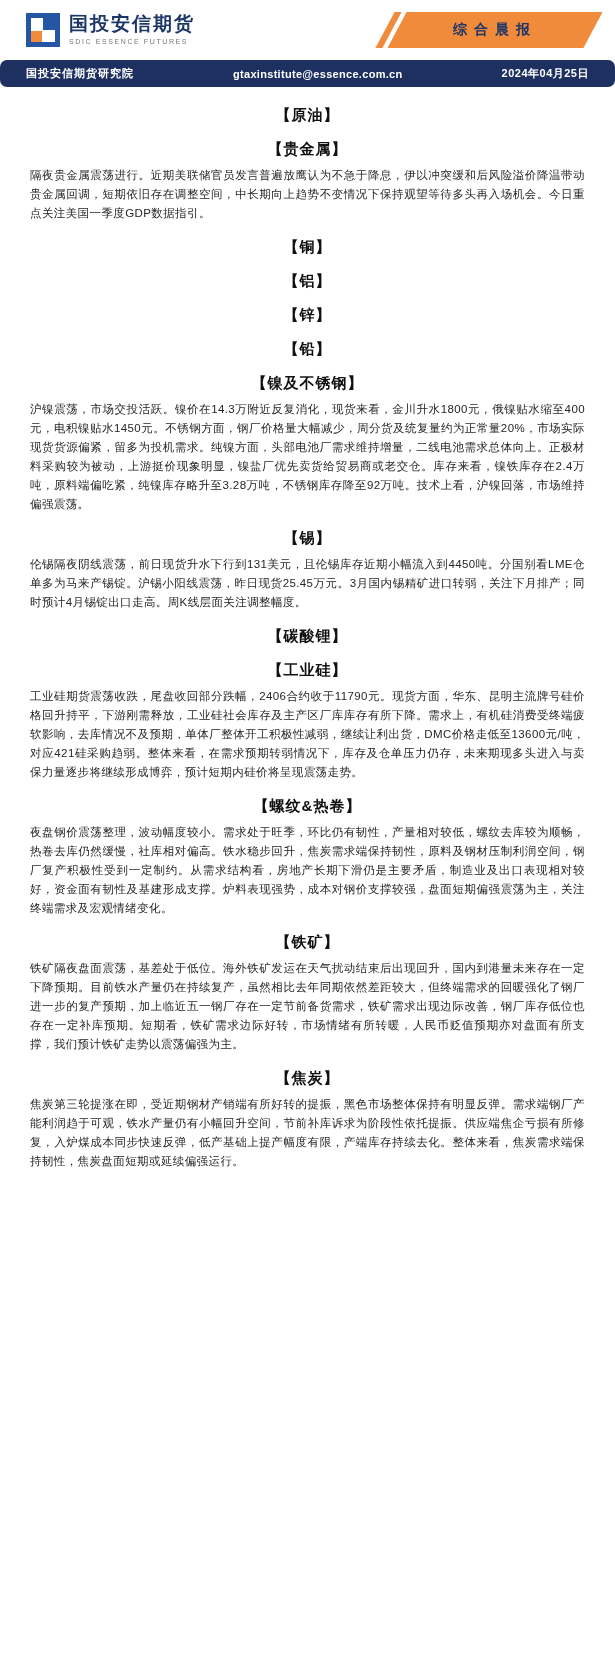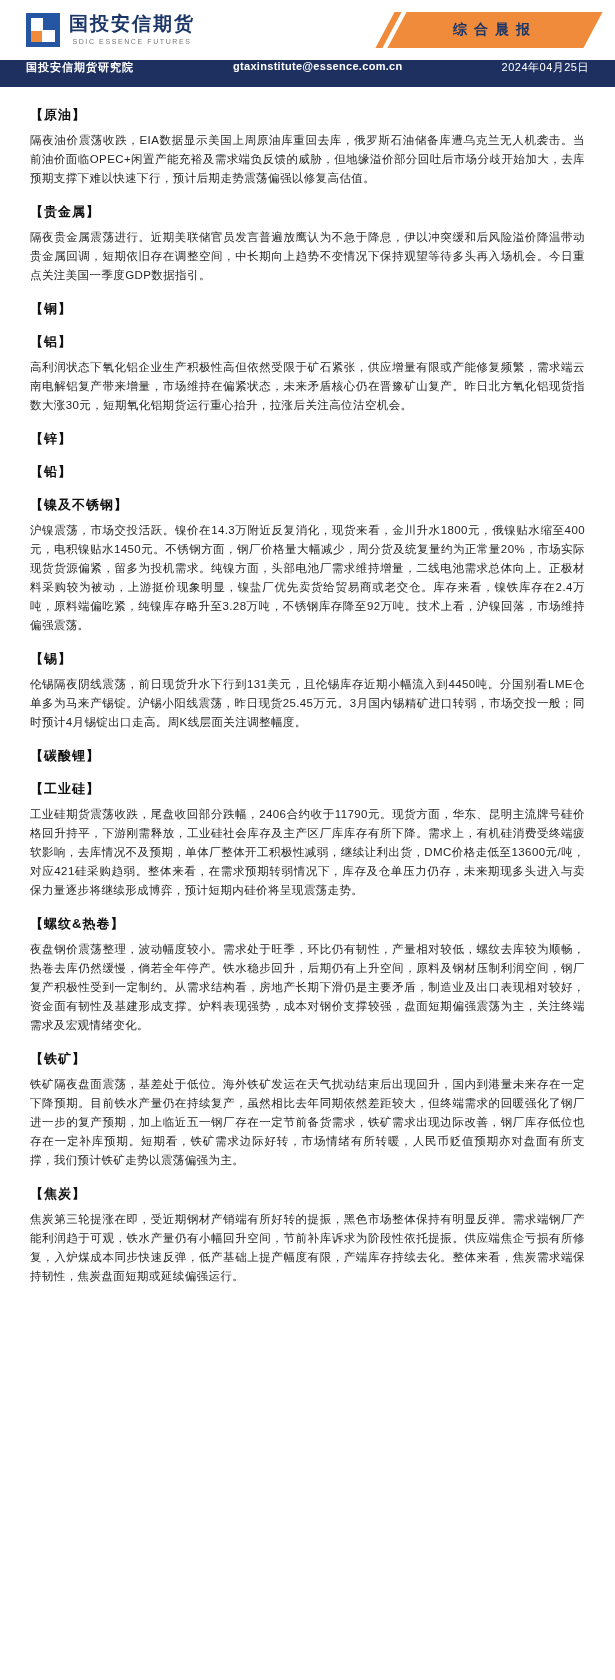--- a/index.html
+++ b/index.html
@@ -9,38 +9,38 @@
     margin:0 auto;position:relative;box-sizing:border-box;
   }
   
   .top{height:60px;display:flex;align-items:center;justify-content:space-between;
        padding:0 22px 0 26px;box-sizing:border-box;}
   .brand{display:flex;align-items:center;gap:9px;}
   .logo{width:34px;height:34px;position:relative;flex:0 0 auto;}
   .logo .l-outer{position:absolute;inset:0;border:5px solid #2456a4;box-sizing:border-box;}
   .logo .l-orange{position:absolute;left:5px;bottom:5px;width:11px;height:11px;background:#f08b3c;}
   .logo .l-blue{position:absolute;right:5px;top:5px;width:12px;height:12px;background:#2456a4;}
-  .brand-text{display:flex;flex-direction:column;line-height:1.1;text-align:center;}
+  .brand-text{display:flex;flex-direction:column;line-height:1.1;}
   .brand-cn{font-size:19px;font-weight:bold;color:#1c3668;letter-spacing:2px;}
   .brand-en{font-size:7px;color:#777;letter-spacing:1.6px;margin-top:3px;}
   .badge-wrap{display:flex;align-items:center;height:36px;}
   .badge-stripe{width:7px;height:36px;background:#f08b3c;transform:skewX(-28deg);margin-right:5px;}
   .badge{width:196px;height:36px;background:#f08b3c;transform:skewX(-28deg);
          display:flex;align-items:center;justify-content:center;}
   .badge span{transform:skewX(28deg);font-size:14px;font-weight:bold;color:#1c3668;letter-spacing:7px;}
   
-  .infobar{height:27px;background:#1e3060;color:#ffffff;display:flex;align-items:flex-start;
-           justify-content:space-between;padding:0 26px;box-sizing:border-box;font-size:11px;}
+  .infobar{height:27px;background:#1e3060;color:#ffffff;display:flex;align-items:center;
+           justify-content:space-between;padding:0 26px;box-sizing:border-box;font-size:11px;border-radius:7px;}
   .infobar .inst{font-weight:bold;letter-spacing:1px;}
   .infobar .email{font-weight:bold;letter-spacing:.3px;}
-  .infobar .date{font-weight:normal;letter-spacing:.5px;}
+  .infobar .date{font-weight:bold;letter-spacing:.5px;}
   
   .content{padding:4px 30px 0 30px;}
   .sec{margin:0;}
-  .sec-title{font-size:13px;font-weight:bold;color:#111;margin:15px 0 7px 0;letter-spacing:1px;}
+  .sec-title{font-size:15px;font-weight:bold;color:#111;margin:15px 0 7px 0;letter-spacing:1px;text-align:center;}
   .sec-body{font-size:11.5px;color:#262626;line-height:19px;margin:0;
             text-align:justify;letter-spacing:.4px;word-break:break-all;}
 </style>
 </head>
 <body>
 
 <div class="page">
 
   <header class="top">
     <div class="brand">
@@ -65,70 +65,68 @@
   <div class="infobar">
     <span class="inst">国投安信期货研究院</span>
     <span class="email">gtaxinstitute@essence.com.cn</span>
     <span class="date">2024年04月25日</span>
   </div>
 
   <main class="content">
 
     <section class="sec">
       <h3 class="sec-title">【原油】</h3>
-      <p class="sec-body">隔夜油价震荡收跌，EIA数据显示美国上周原油库重回去库，俄罗斯石油储备库遭乌克兰无人机袭击。当前油价面临OPEC+闲置产能充裕及需求端负反馈的威胁，但地缘溢价部分回吐后市场分歧开始加大，去库预期支撑下难以快速下行，预计后期走势震荡偏强以修复高估值。</p>
     </section>
 
     <section class="sec">
       <h3 class="sec-title">【贵金属】</h3>
       <p class="sec-body">隔夜贵金属震荡进行。近期美联储官员发言普遍放鹰认为不急于降息，伊以冲突缓和后风险溢价降温带动贵金属回调，短期依旧存在调整空间，中长期向上趋势不变情况下保持观望等待多头再入场机会。今日重点关注美国一季度GDP数据指引。</p>
     </section>
 
     <section class="sec">
       <h3 class="sec-title">【铜】</h3>
     </section>
 
     <section class="sec">
       <h3 class="sec-title">【铝】</h3>
     </section>
 
     <section class="sec">
-      <p class="sec-body">高利润状态下氧化铝企业生产积极性高但依然受限于矿石紧张，供应增量有限或产能修复频繁，需求端云南电解铝复产带来增量，市场维持在偏紧状态，未来矛盾核心仍在晋豫矿山复产。昨日北方氧化铝现货指数大涨30元，短期氧化铝期货运行重心抬升，拉涨后关注高位沽空机会。</p>
     </section>
 
     <section class="sec">
       <h3 class="sec-title">【锌】</h3>
     </section>
 
     <section class="sec">
       <h3 class="sec-title">【铅】</h3>
     </section>
 
     <section class="sec">
       <h3 class="sec-title">【镍及不锈钢】</h3>
       <p class="sec-body">沪镍震荡，市场交投活跃。镍价在14.3万附近反复消化，现货来看，金川升水1800元，俄镍贴水缩至400元，电积镍贴水1450元。不锈钢方面，钢厂价格量大幅减少，周分货及统复量约为正常量20%，市场实际现货货源偏紧，留多为投机需求。纯镍方面，头部电池厂需求维持增量，二线电池需求总体向上。正极材料采购较为被动，上游挺价现象明显，镍盐厂优先卖货给贸易商或老交仓。库存来看，镍铁库存在2.4万吨，原料端偏吃紧，纯镍库存略升至3.28万吨，不锈钢库存降至92万吨。技术上看，沪镍回落，市场维持偏强震荡。</p>
     </section>
 
     <section class="sec">
       <h3 class="sec-title">【锡】</h3>
-      <p class="sec-body">伦锡隔夜阴线震荡，前日现货升水下行到131美元，且伦锡库存近期小幅流入到4450吨。分国别看LME仓单多为马来产锡锭。沪锡小阳线震荡，昨日现货25.45万元。3月国内锡精矿进口转弱，市场交投一般；同时预计4月锡锭出口走高。周K线层面关注调整幅度。</p>
+      <p class="sec-body">伦锡隔夜阴线震荡，前日现货升水下行到131美元，且伦锡库存近期小幅流入到4450吨。分国别看LME仓单多为马来产锡锭。沪锡小阳线震荡，昨日现货25.45万元。3月国内锡精矿进口转弱，关注下月排产；同时预计4月锡锭出口走高。周K线层面关注调整幅度。</p>
     </section>
 
     <section class="sec">
       <h3 class="sec-title">【碳酸锂】</h3>
     </section>
 
     <section class="sec">
       <h3 class="sec-title">【工业硅】</h3>
       <p class="sec-body">工业硅期货震荡收跌，尾盘收回部分跌幅，2406合约收于11790元。现货方面，华东、昆明主流牌号硅价格回升持平，下游刚需释放，工业硅社会库存及主产区厂库库存有所下降。需求上，有机硅消费受终端疲软影响，去库情况不及预期，单体厂整体开工积极性减弱，继续让利出货，DMC价格走低至13600元/吨，对应421硅采购趋弱。整体来看，在需求预期转弱情况下，库存及仓单压力仍存，未来期现多头进入与卖保力量逐步将继续形成博弈，预计短期内硅价将呈现震荡走势。</p>
     </section>
 
     <section class="sec">
       <h3 class="sec-title">【螺纹&amp;热卷】</h3>
-      <p class="sec-body">夜盘钢价震荡整理，波动幅度较小。需求处于旺季，环比仍有韧性，产量相对较低，螺纹去库较为顺畅，热卷去库仍然缓慢，倘若全年停产。铁水稳步回升，后期仍有上升空间，原料及钢材压制利润空间，钢厂复产积极性受到一定制约。从需求结构看，房地产长期下滑仍是主要矛盾，制造业及出口表现相对较好，资金面有韧性及基建形成支撑。炉料表现强势，成本对钢价支撑较强，盘面短期偏强震荡为主，关注终端需求及宏观情绪变化。</p>
+      <p class="sec-body">夜盘钢价震荡整理，波动幅度较小。需求处于旺季，环比仍有韧性，产量相对较低，螺纹去库较为顺畅，热卷去库仍然缓慢，社库相对偏高。铁水稳步回升，焦炭需求端保持韧性，原料及钢材压制利润空间，钢厂复产积极性受到一定制约。从需求结构看，房地产长期下滑仍是主要矛盾，制造业及出口表现相对较好，资金面有韧性及基建形成支撑。炉料表现强势，成本对钢价支撑较强，盘面短期偏强震荡为主，关注终端需求及宏观情绪变化。</p>
     </section>
 
     <section class="sec">
       <h3 class="sec-title">【铁矿】</h3>
       <p class="sec-body">铁矿隔夜盘面震荡，基差处于低位。海外铁矿发运在天气扰动结束后出现回升，国内到港量未来存在一定下降预期。目前铁水产量仍在持续复产，虽然相比去年同期依然差距较大，但终端需求的回暖强化了钢厂进一步的复产预期，加上临近五一钢厂存在一定节前备货需求，铁矿需求出现边际改善，钢厂库存低位也存在一定补库预期。短期看，铁矿需求边际好转，市场情绪有所转暖，人民币贬值预期亦对盘面有所支撑，我们预计铁矿走势以震荡偏强为主。</p>
     </section>
 
     <section class="sec">
       <h3 class="sec-title">【焦炭】</h3>
       <p class="sec-body">焦炭第三轮提涨在即，受近期钢材产销端有所好转的提振，黑色市场整体保持有明显反弹。需求端钢厂产能利润趋于可观，铁水产量仍有小幅回升空间，节前补库诉求为阶段性依托提振。供应端焦企亏损有所修复，入炉煤成本同步快速反弹，低产基础上提产幅度有限，产端库存持续去化。整体来看，焦炭需求端保持韧性，焦炭盘面短期或延续偏强运行。</p>

